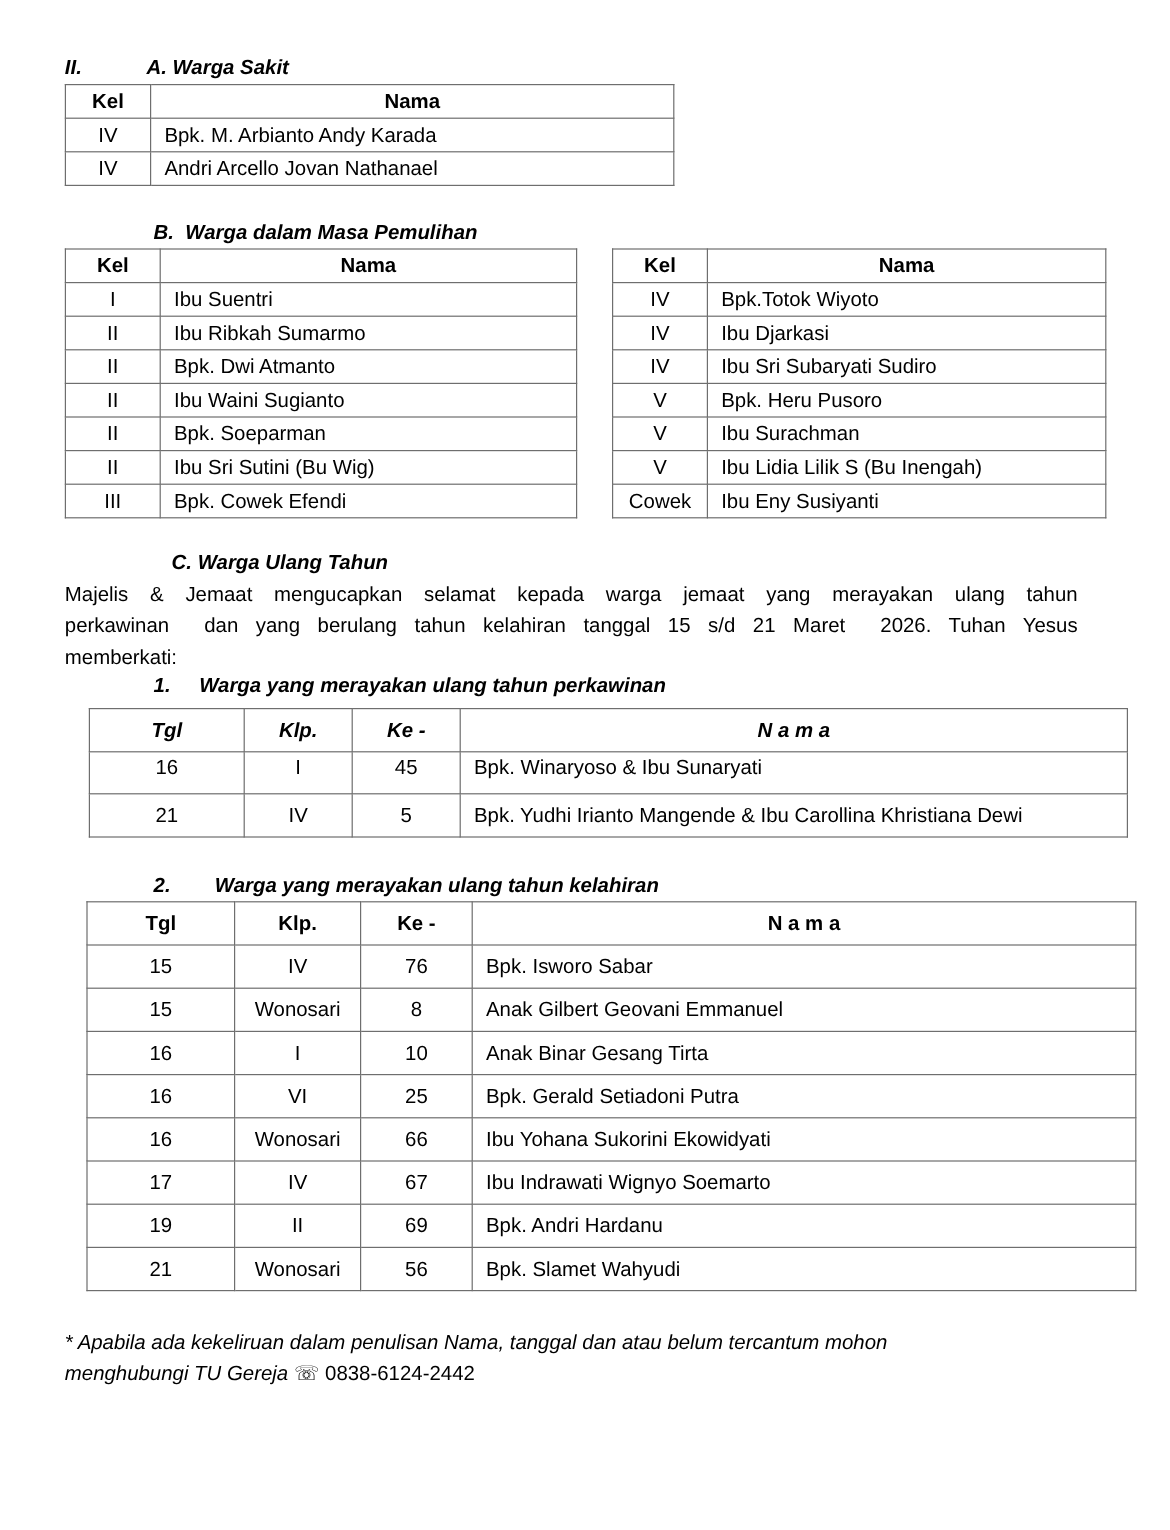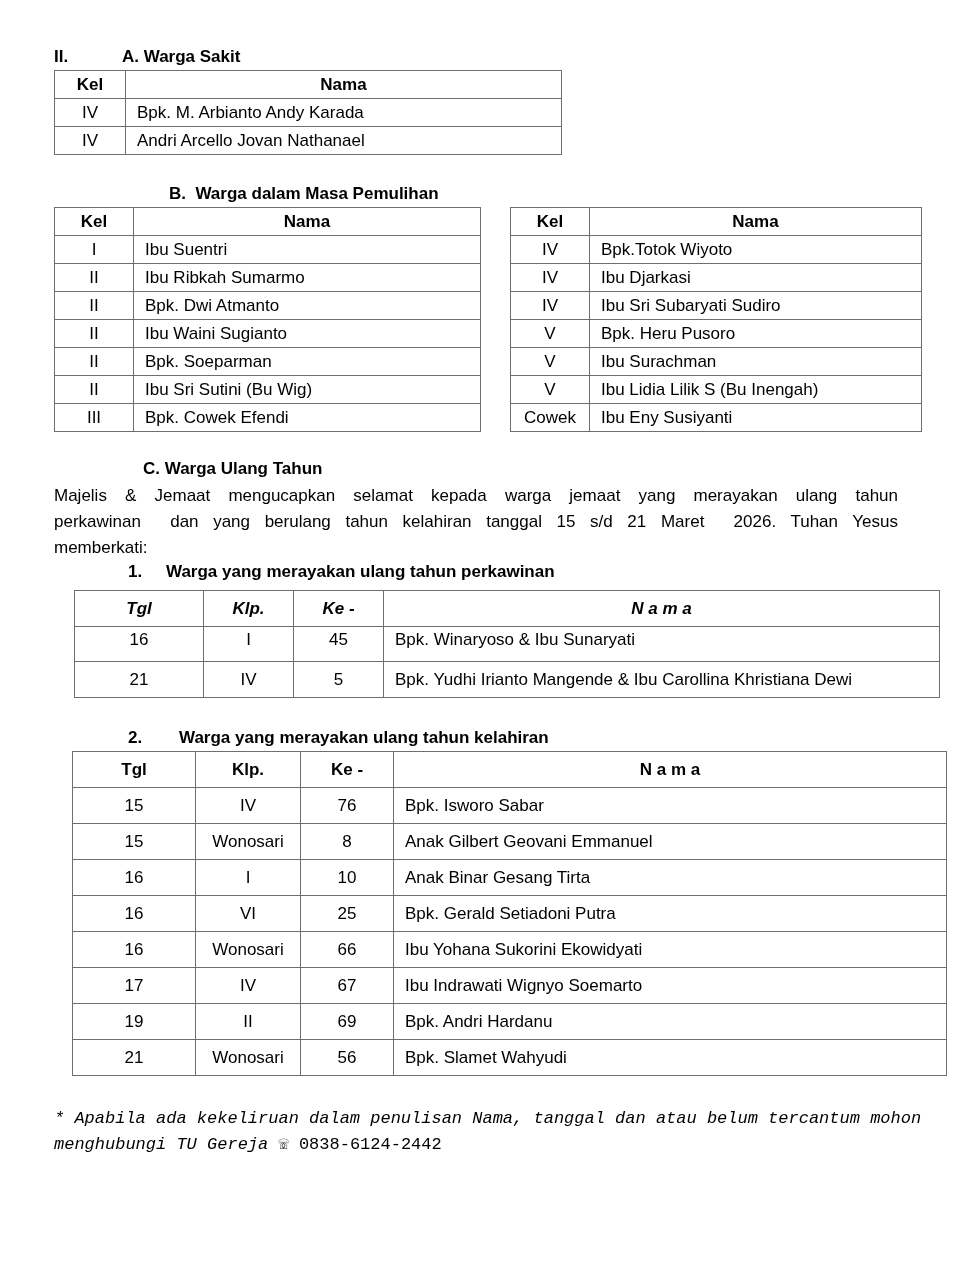--- a/index.html
+++ b/index.html
@@ -1,18 +1,18 @@
 <!DOCTYPE html>
 <html><head>
 <meta charset="utf-8">
 <style>
   html, body { margin:0; padding:0; background:#ffffff; }
   body { width:975px; height:1275px; position:relative; font-family:"Liberation Sans", sans-serif; color:#000; overflow:hidden; }
   .abs { position:absolute; }
-  .h-bi { font-weight:bold; font-size:17px; }
+  .h-bi { font-weight:bold; font-style:italic; font-size:17px; }
   table { border-collapse:collapse; position:absolute;padding-left:24px; }
   td, th { border:1.5px solid #6e6e6e; font-size:17px; padding:0; height:27px; }
   th { font-weight:bold; text-align:center; }
   td.c { text-align:center; }
   td.l { text-align:left; padding-left:11px; }
   .para { position:absolute; left:54px; width:844px; font-size:17px; line-height:26px; text-align:justify; }
   .para .line { display:block; text-align:justify; text-align-last:justify; white-space:nowrap; }
   .para .last { text-align-last:left; }
   .foot { position:absolute; left:54px; font-size:17px; font-style:italic; line-height:26px; }
 </style>
@@ -32,21 +32,21 @@
     <td class="c">IV</td>
     <td class="l">Bpk. M. Arbianto Andy Karada</td>
   </tr>
   <tr>
     <td class="c">IV</td>
     <td class="l">Andri Arcello Jovan Nathanael</td>
   </tr>
 </tbody>
   </table>
 
-<div class="abs h-bi" style="left:128px; top:184px; white-space:pre;margin-left:41px;">B.  Warga dalam Masa Pemulihan</div>
+<div class="abs h-bi" style="left:128px; top:184px; white-space:pre;">B.  Warga dalam Masa Pemulihan</div>
 
 <table style="left:54px; top:207px; width:427px;">
   <tbody>
       <tr>
     <th style="width:78px;">Kel</th>
     <th>Nama</th>
   </tr>
   <tr>
         <td class="c">I</td>
         <td class="l">Ibu Suentri</td>
@@ -204,20 +204,20 @@
       </tr>
   <tr style="height:36px;">
         <td class="c">21</td>
         <td class="c">Wonosari</td>
         <td class="c">56</td>
         <td class="l">Bpk. Slamet Wahyudi</td>
       </tr>
 </tbody>
   </table>
 
-<div class="foot" style="top:1106px;font-family:Liberation Mono, monospace;">
+<div class="foot" style="top:1106px;">
   <div>* Apabila ada kekeliruan dalam penulisan Nama, tanggal dan atau belum tercantum mohon</div>
   <div>
     <span>menghubungi TU Gereja</span>
     <span style="font-style:normal;">☏</span>
     <span style="font-style:normal;">0838-6124-2442</span>
   </div>
 </div>
 
 </body></html>

